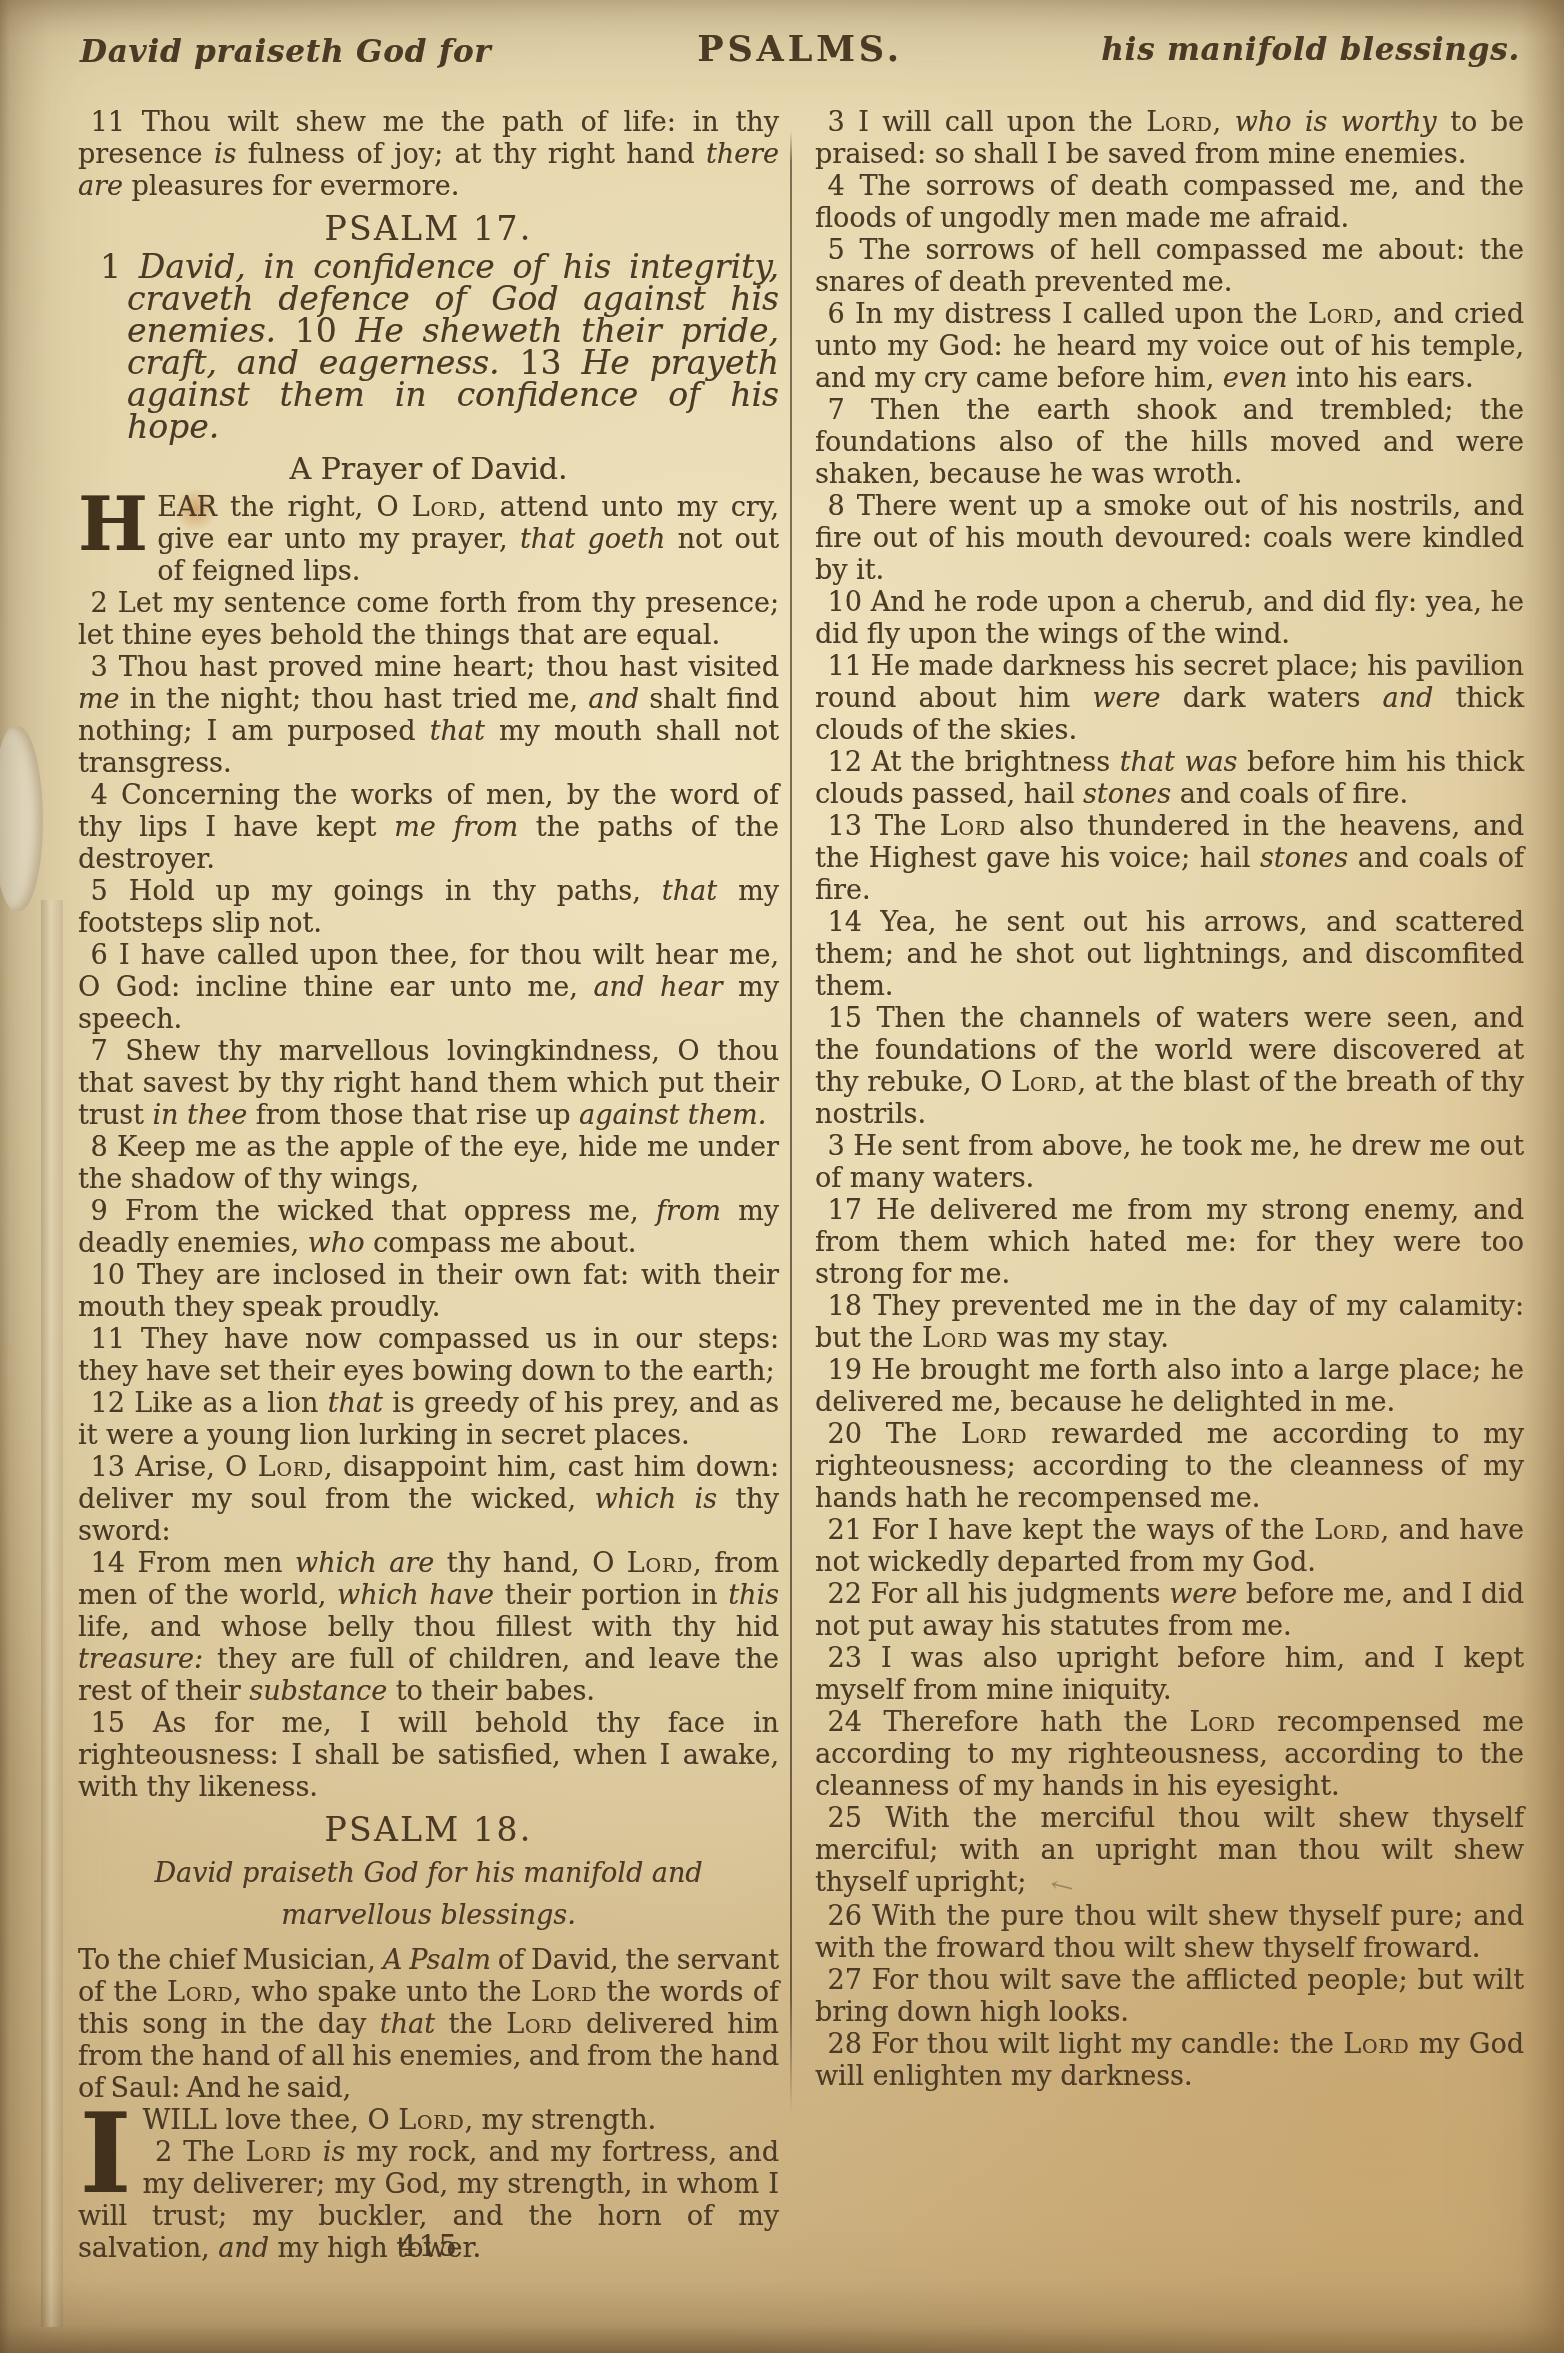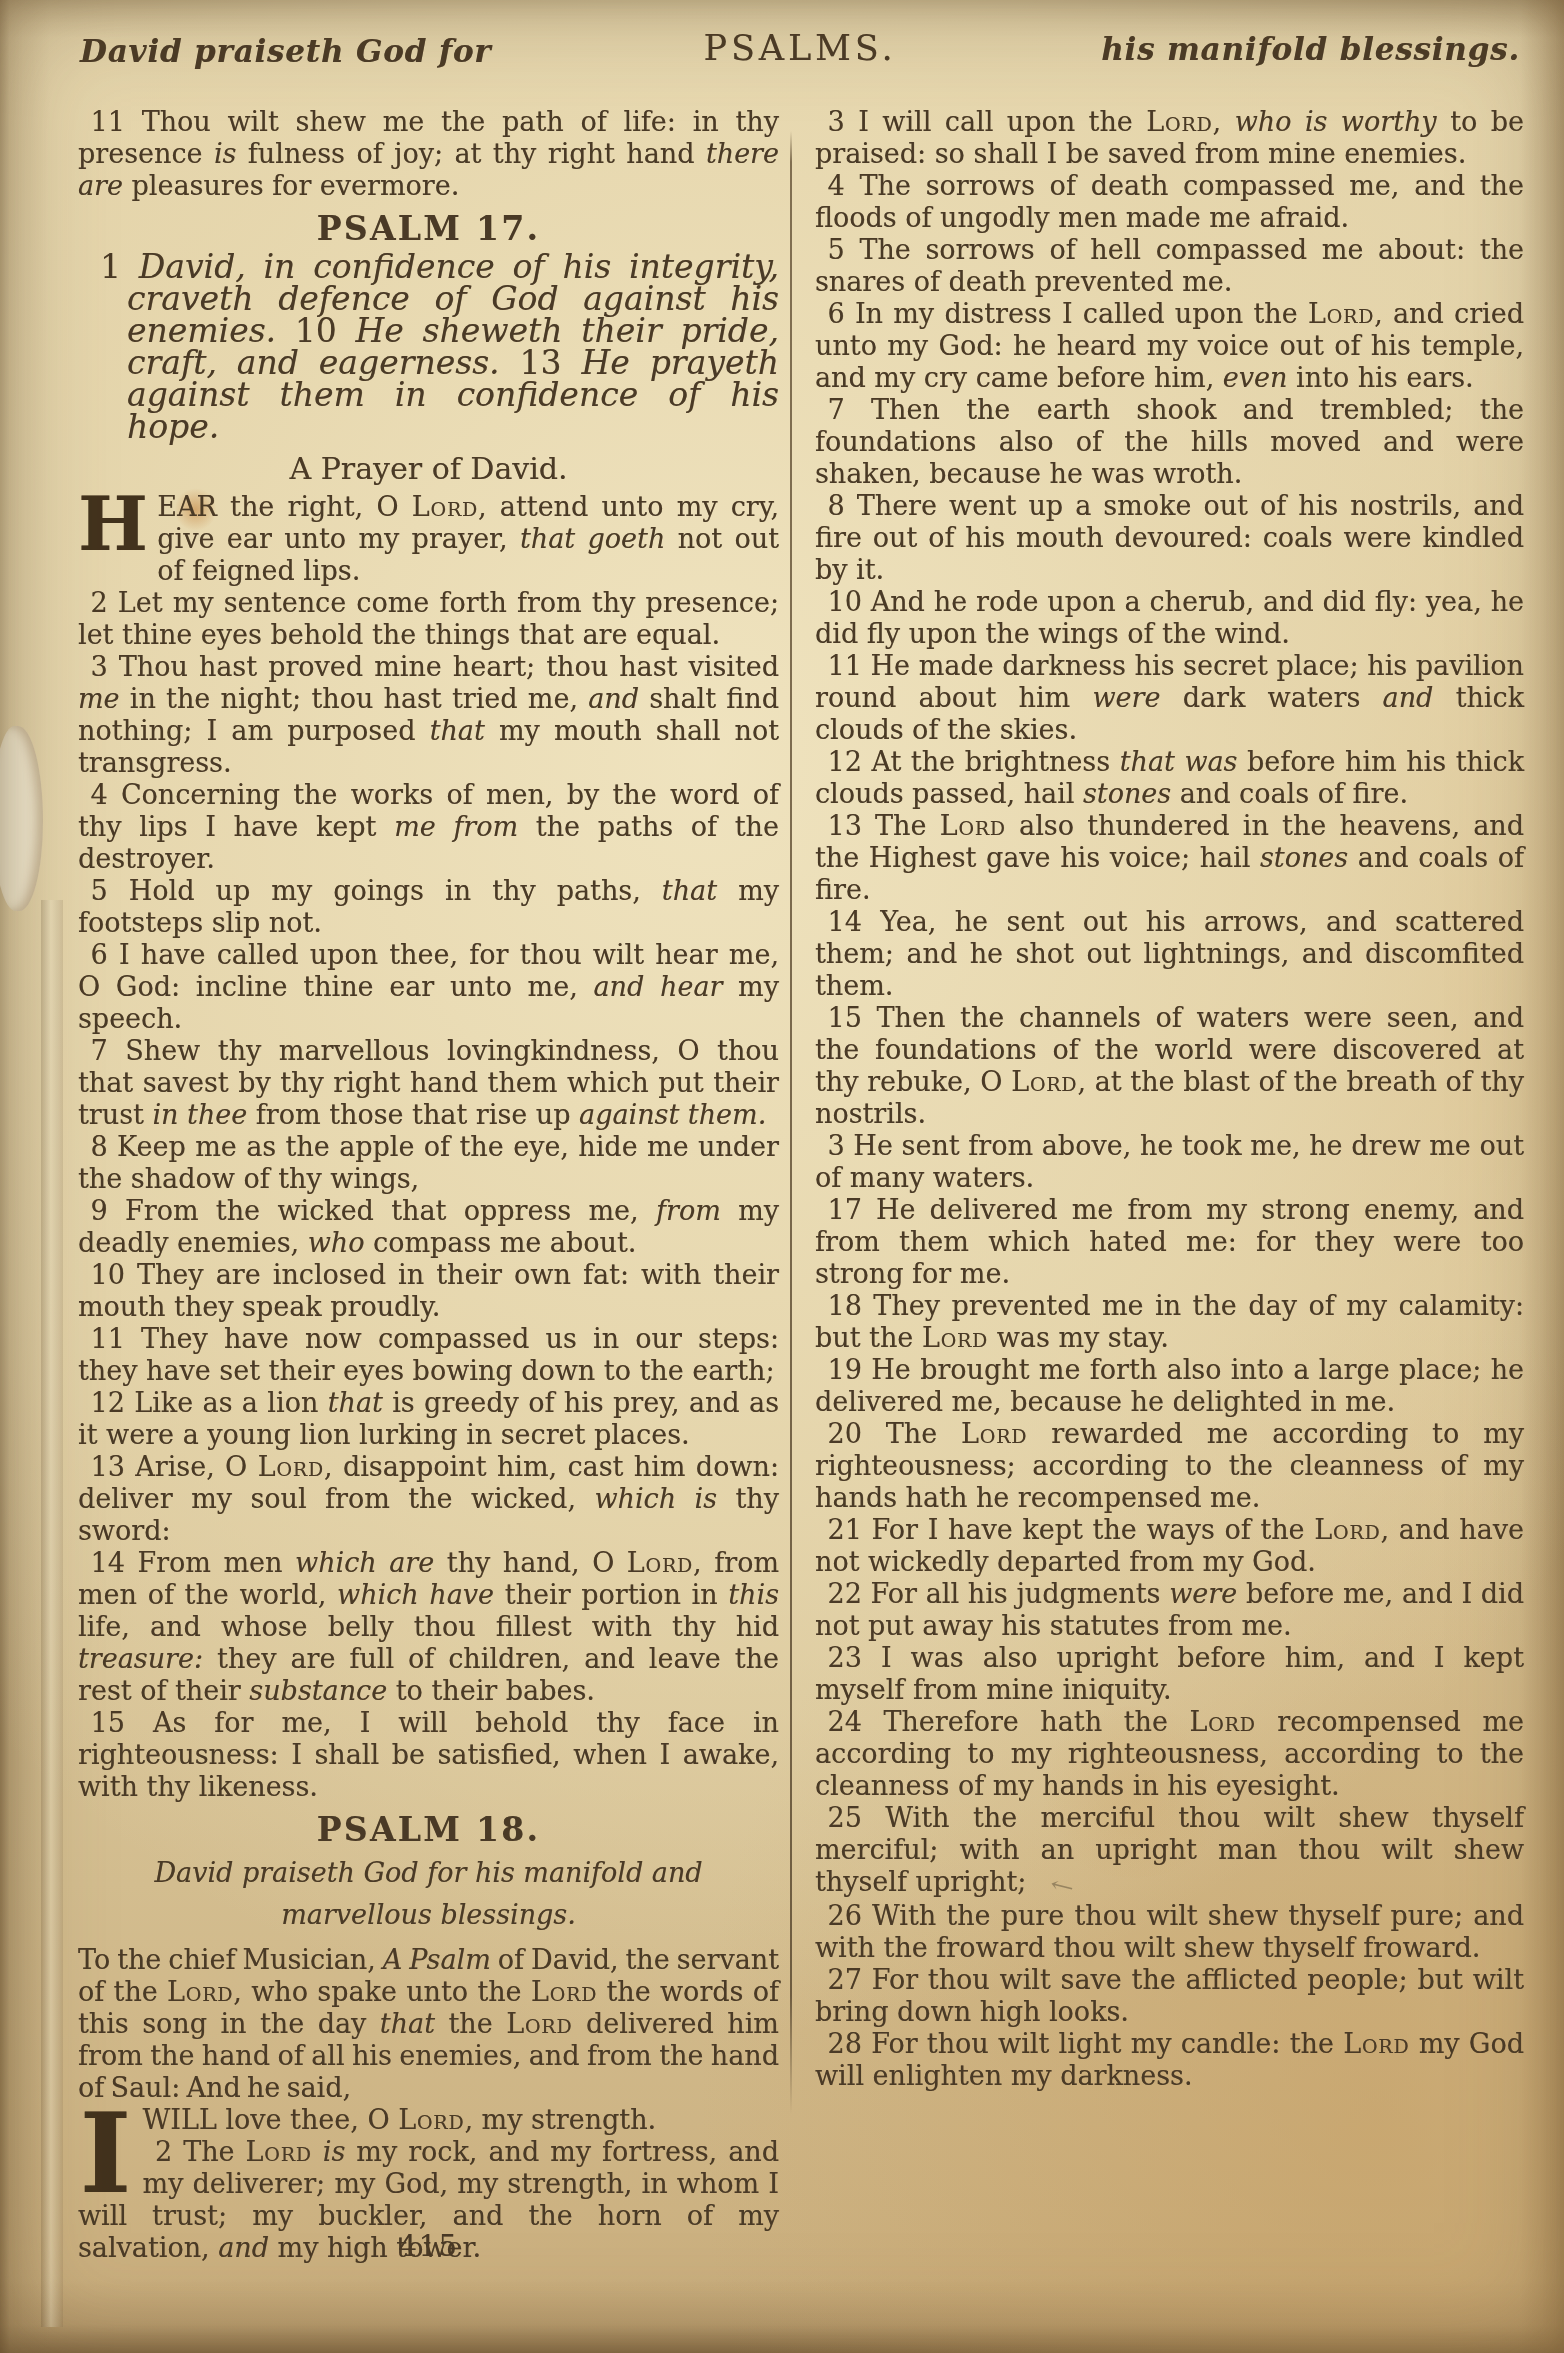--- a/index.html
+++ b/index.html
@@ -40,41 +40,41 @@
     background:radial-gradient(circle, rgba(186,106,28,.45), rgba(186,106,28,0) 70%);
   }
   .stain-soft{
     position:absolute;left:1033px;top:1706px;width:203px;height:172px;border-radius:50%;
     background:radial-gradient(circle, rgba(196,148,80,.18), rgba(196,148,80,0) 70%);
   }
   
   .page-text{color:#4a3a26;text-shadow:0.2px 0.3px 0.5px rgba(62,46,26,.45);}
   .running-head{position:absolute;top:28px;left:80px;right:45px;height:52px;font-size:31px;}
   .rh-left{position:absolute;left:0;top:4.7px;font-style:italic;font-weight:600;letter-spacing:0.8px;}
-  .rh-center{position:absolute;left:50%;top:0;transform:translateX(-50%);font-size:35px;font-weight:400;letter-spacing:3.9px;text-align:center;}
+  .rh-center{position:absolute;left:50%;top:0;transform:translateX(-50%);font-size:35px;font-weight:700;letter-spacing:3.9px;text-align:center;}
   .rh-right{position:absolute;right:0;top:3.1px;font-style:italic;font-weight:600;letter-spacing:0.8px;margin-left:20px;}
 
   .col{
     position:absolute;top:106px;font-size:27px;line-height:32px;
     text-align:justify;text-justify:inter-word;
   }
   .col-left{left:78px;width:701px;}
   .col-right{left:815px;width:709px;}
   .divider{
     position:absolute;left:790px;top:131px;width:2.3px;height:1983px;
     background:linear-gradient(180deg, rgba(110,92,64,0), rgba(110,92,64,.85) 31px, rgba(92,75,50,.85) 94%, rgba(110,92,64,0));
   }
   p{margin:0;}
   .verse{text-indent:12.5px;}
   .it{font-style:italic;}
   .sc{font-variant:small-caps;letter-spacing:0.8px;}
   .rm{font-style:normal;}
   .psalm-heading{
     margin:11px 0 6.3px;text-align:center;text-indent:0;
-    font-size:33px;font-weight:700;letter-spacing:2.3px;
+    font-size:33px;font-weight:400;letter-spacing:2.3px;
   }
   .summary-hanging{
     margin:1.6px 0 6.3px;font-style:italic;font-size:33px;line-height:32px;
     padding-left:49px;text-indent:-27px;text-align:justify;
   }
   .subheading{margin:9.4px 0 6.3px;text-align:center;text-indent:0;font-size:30px;}
   .summary-centered{
     margin:6.3px 23.5px 7.8px;text-align:center;text-indent:0;
     font-style:italic;font-size:27px;line-height:42px;
   }

